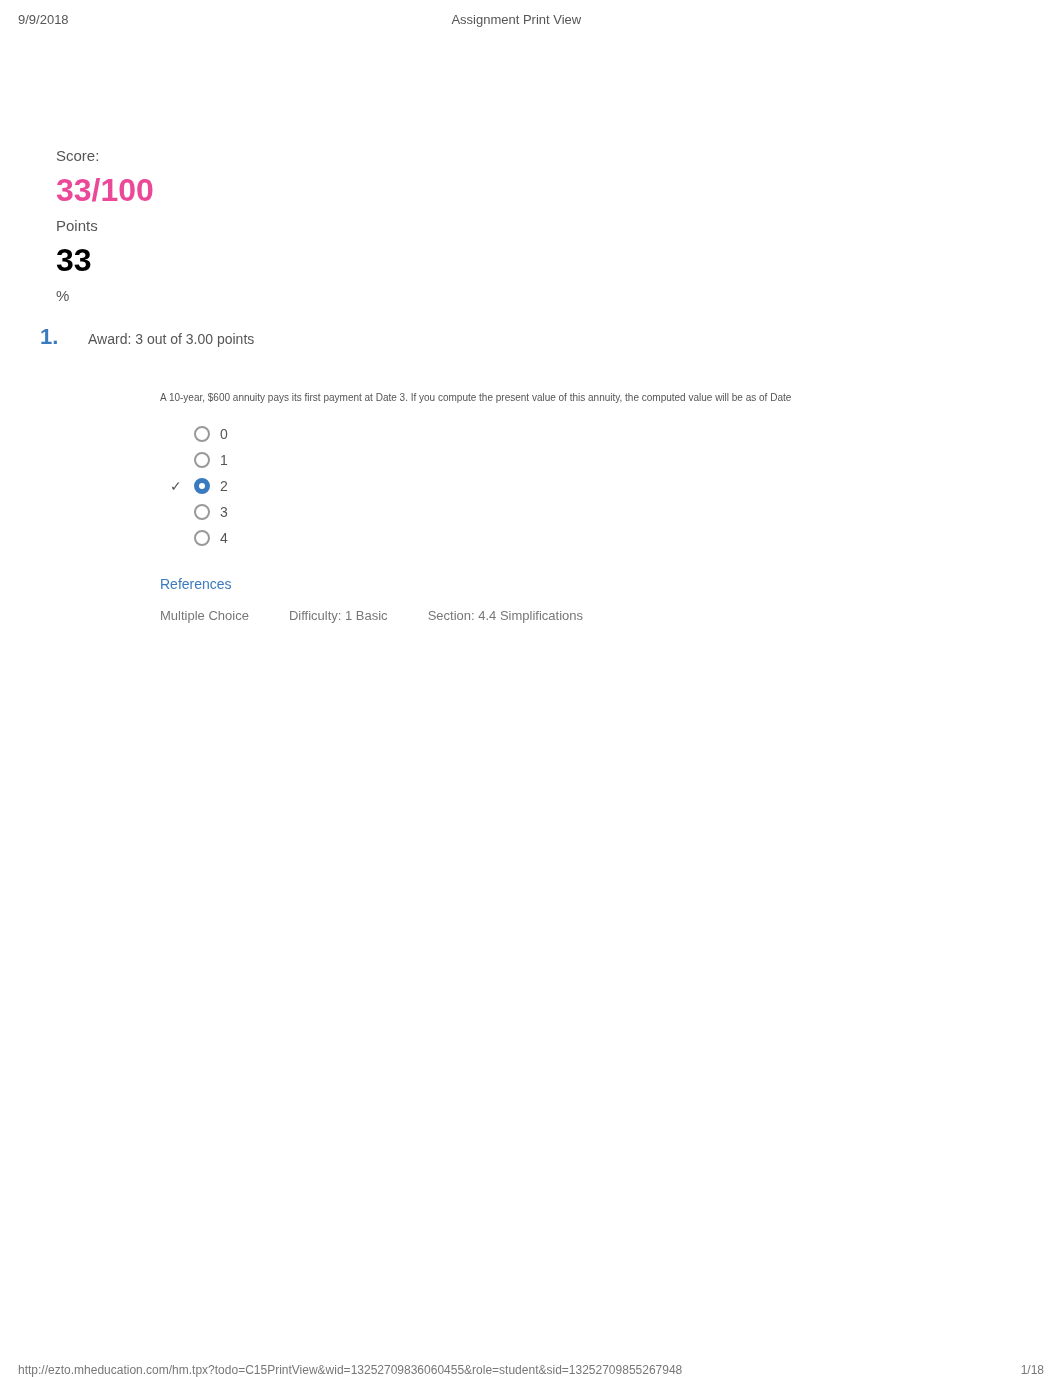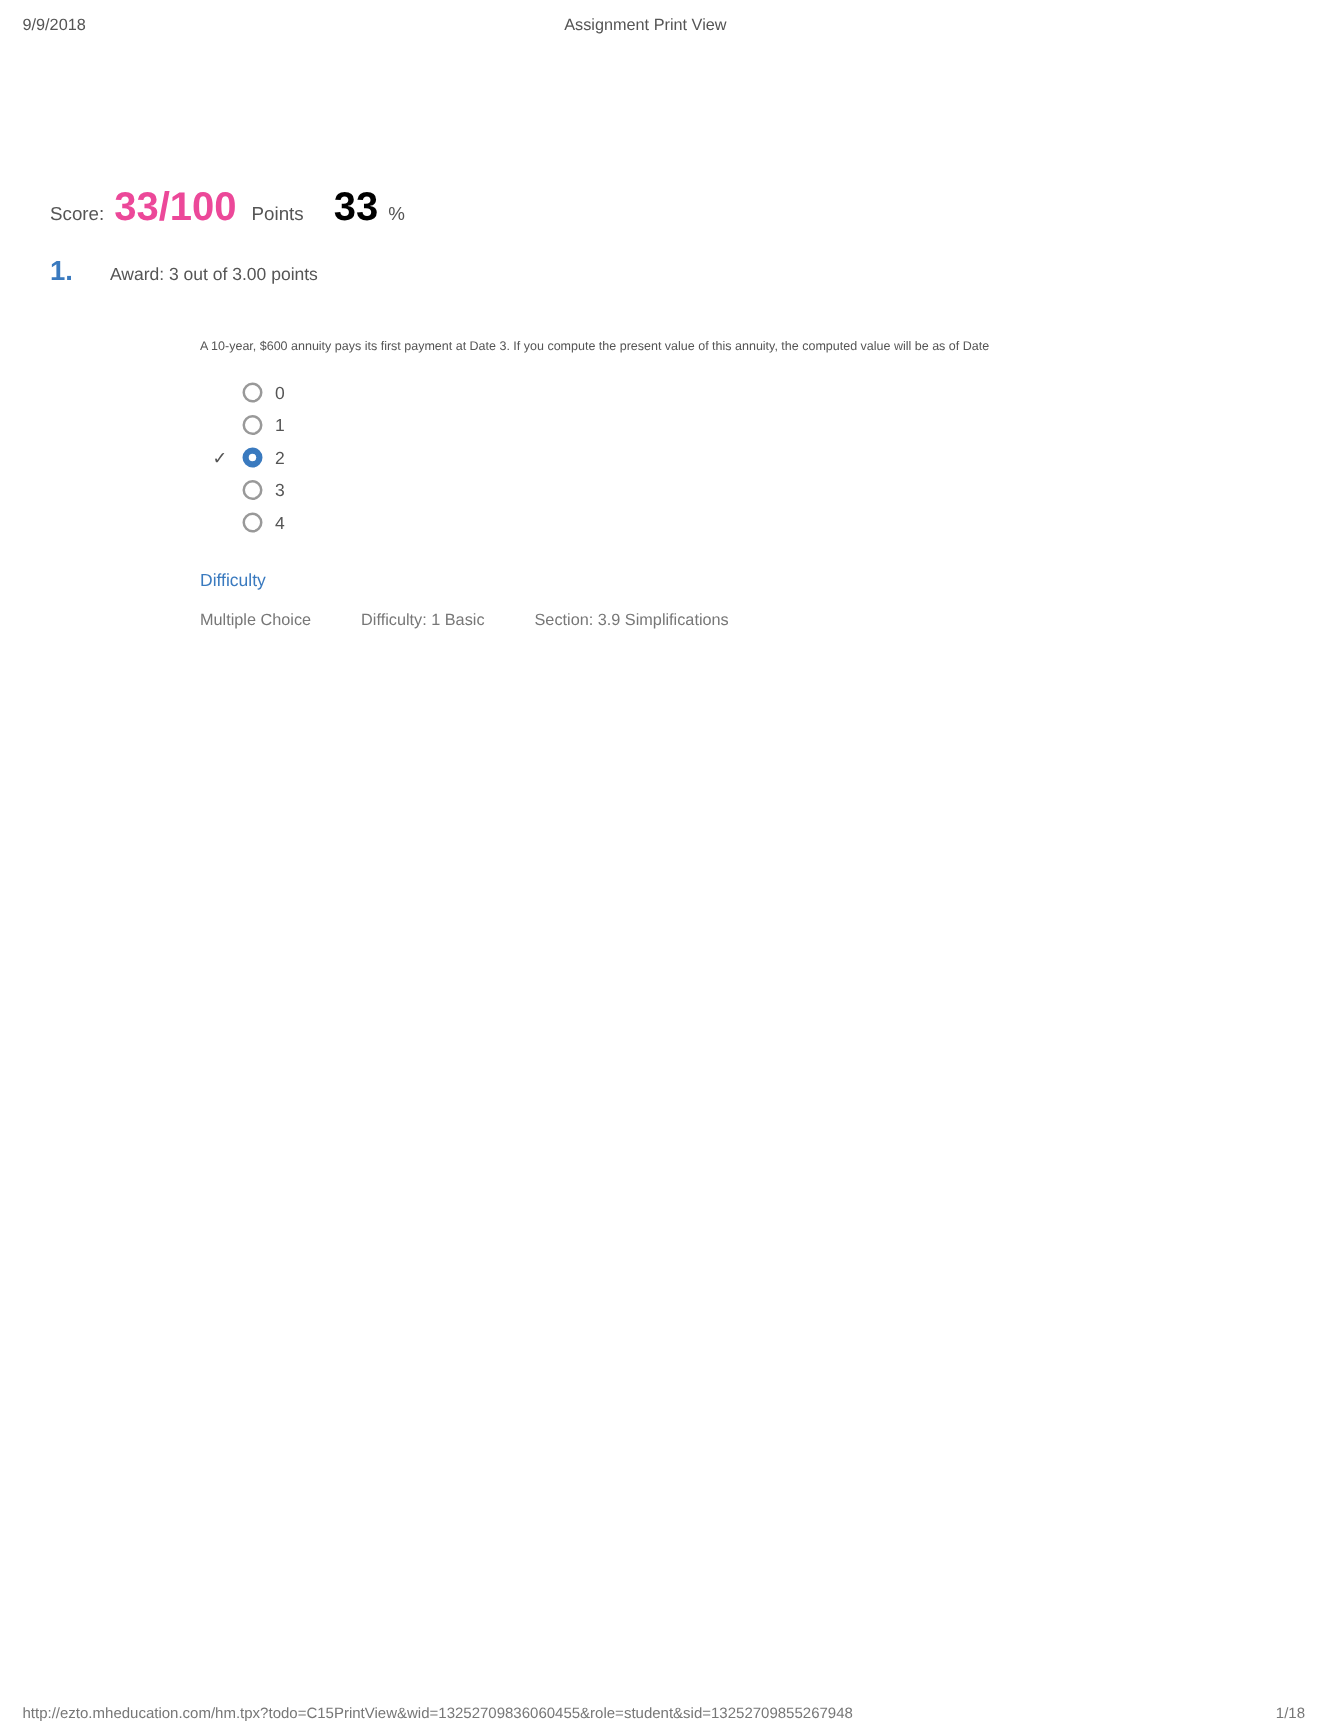--- a/index.html
+++ b/index.html
@@ -35,20 +35,21 @@
 
     .main-content {
       padding: 20px 40px 60px 40px;
     }
 
     .score-section {
       margin-top: 100px;
       display: flex;
       align-items: baseline;
       gap: 8px;
+      flex-direction: column;
     }
 
     .score-label {
       font-size: 15px;
       color: #555;
     }
 
     .score-value {
       font-size: 32px;
       font-weight: bold;
@@ -231,26 +232,26 @@
           <span class="radio-circle"></span>
           <span>3</span>
         </li>
         <li class="option-item">
           <span class="check-mark">&nbsp;</span>
           <span class="radio-circle"></span>
           <span>4</span>
         </li>
       </ul>
 
-      <a class="references-link" href="#">Difficulty</a>
+      <a class="references-link" href="#">References</a>
 
       <div class="question-meta">
         <span>Multiple Choice</span>
         <span>Difficulty: 1 Basic</span>
-        <span>Section: 3.9 Simplifications</span>
+        <span>Section: 4.4 Simplifications</span>
       </div>
     </div>
   </div>
 </div>
 
 <div class="page-footer">
   <span>http://ezto.mheducation.com/hm.tpx?todo=C15PrintView&amp;wid=13252709836060455&amp;role=student&amp;sid=13252709855267948</span>
   <span>1/18</span>
 </div>
 

